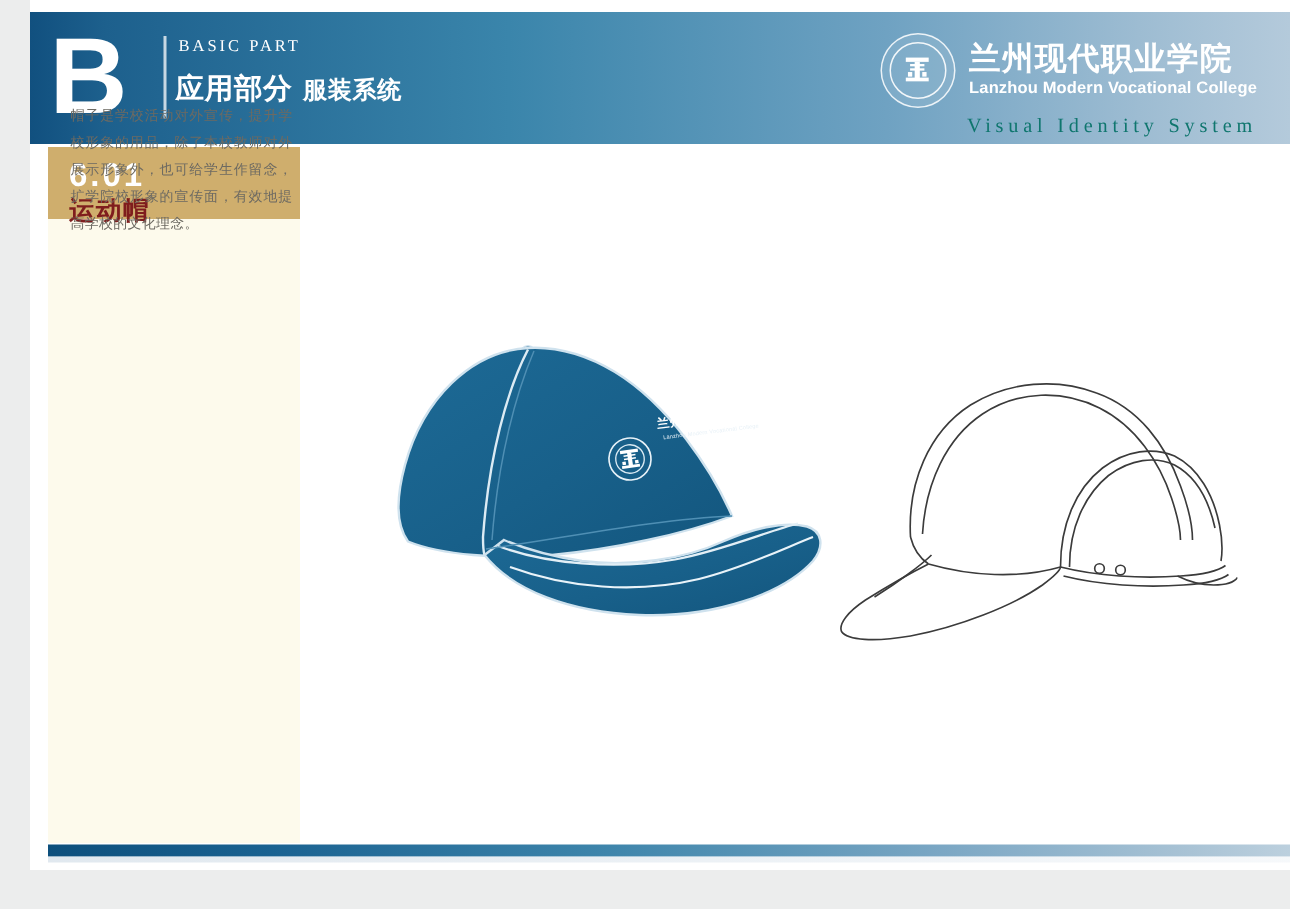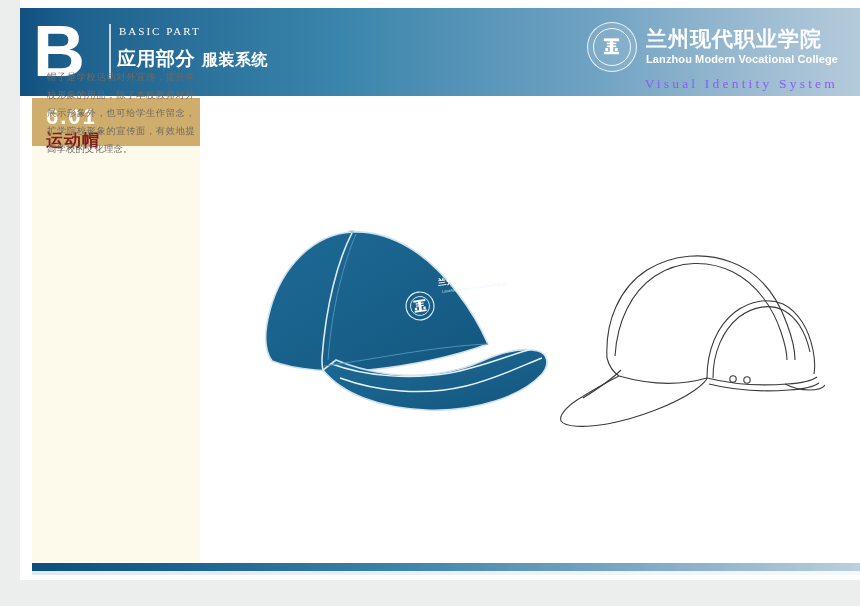--- a/index.html
+++ b/index.html
@@ -68,21 +68,21 @@
     white-space:nowrap;
     font-family:"Liberation Serif", serif;
   }
   .brand-en{
     font-size:11px;color:#ffffff;font-weight:bold;letter-spacing:.1px;
     margin-top:4px;white-space:nowrap;
   }
   .vis{
     position:absolute;right:22px;top:76px;
     font-family:"Liberation Serif", serif;
-    font-size:13.5px;letter-spacing:3.2px;color:#8b5cf6;
+    font-size:13.5px;letter-spacing:3.2px;color:#0f766e;
     white-space:nowrap;
   }
 
   
   .cream-col{
     position:absolute;left:12px;top:98px;width:168px;height:464px;
     background:#fdfaec;
   }
   .gold-box{
     position:absolute;left:12px;top:98px;width:168px;height:48px;

